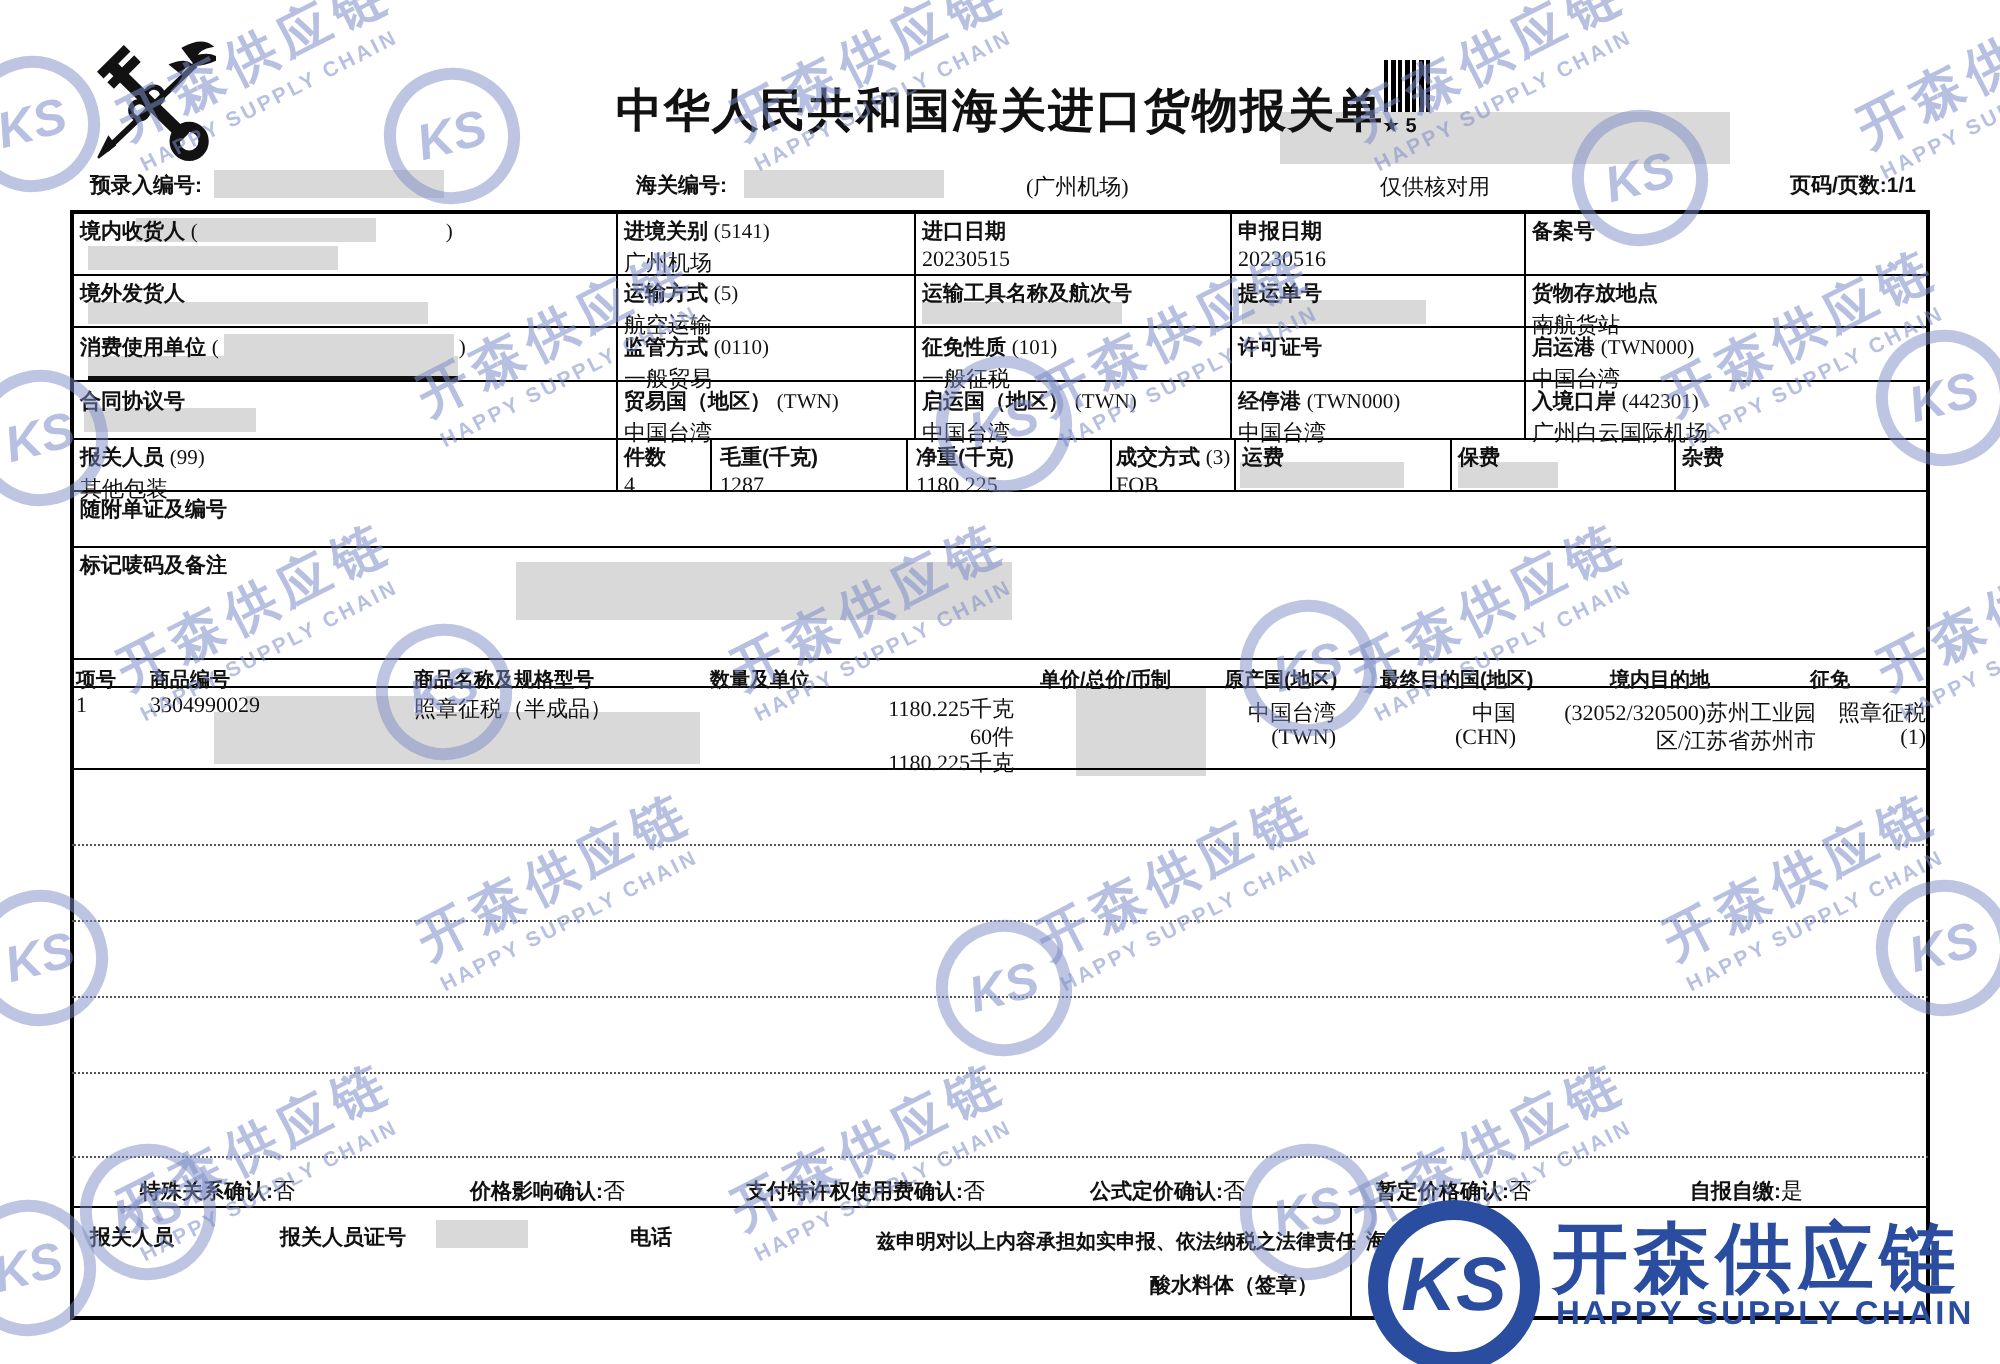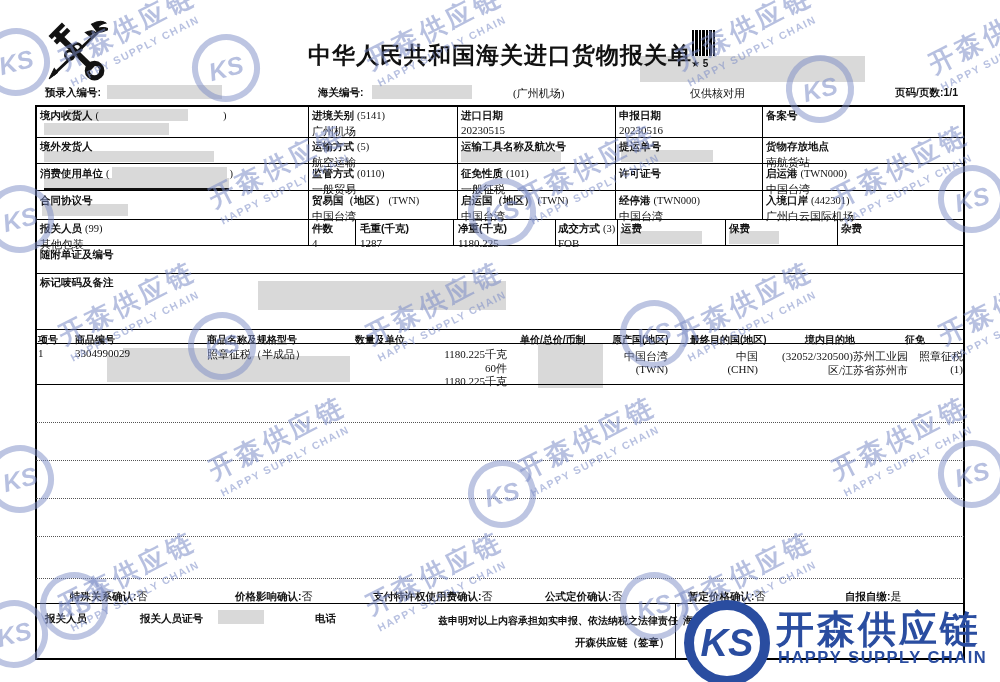--- a/index.html
+++ b/index.html
@@ -263,21 +263,21 @@
   <div class="t tx" style="left:373px;top:586px"><span class="lbl">支付特许权使用费确认:</span><span class="val">否</span></div>
   <div class="t tx" style="left:545px;top:586px"><span class="lbl">公式定价确认:</span><span class="val">否</span></div>
   <div class="t tx" style="left:688px;top:586px"><span class="lbl">暂定价格确认:</span><span class="val">否</span></div>
   <div class="t tx" style="left:845px;top:586px"><span class="lbl">自报自缴:</span><span class="val">是</span></div>
 
   <div class="t lbl tx" style="left:45px;top:612px">报关人员</div>
   <div class="t lbl tx" style="left:140px;top:612px">报关人员证号</div>
   <div class="redact" style="left:218px;top:610px;width:46px;height:14px;"></div>
   <div class="t lbl tx" style="left:315px;top:612px">电话</div>
   <div class="t lbl tx" style="left:438px;top:614px;font-size:10px">兹申明对以上内容承担如实申报、依法纳税之法律责任</div>
-  <div class="t lbl tx" style="left:575px;top:636px">开森供应链（签章）</div>
+  <div class="t lbl tx" style="left:575px;top:636px">酸水料体（签章）</div>
   <div class="t lbl tx" style="left:683px;top:614px">海关批注及签章</div>
 
   <div class="logo-ring">
       <span>KS</span>
     </div>
   <div class="logo-cn">开森供应链</div>
   <div class="logo-en">HAPPY SUPPLY CHAIN</div>
 
   <div class="wm-layer" id="wm-layer">
       <div class="wm-text" style="left: 55px; top: 10px;">

